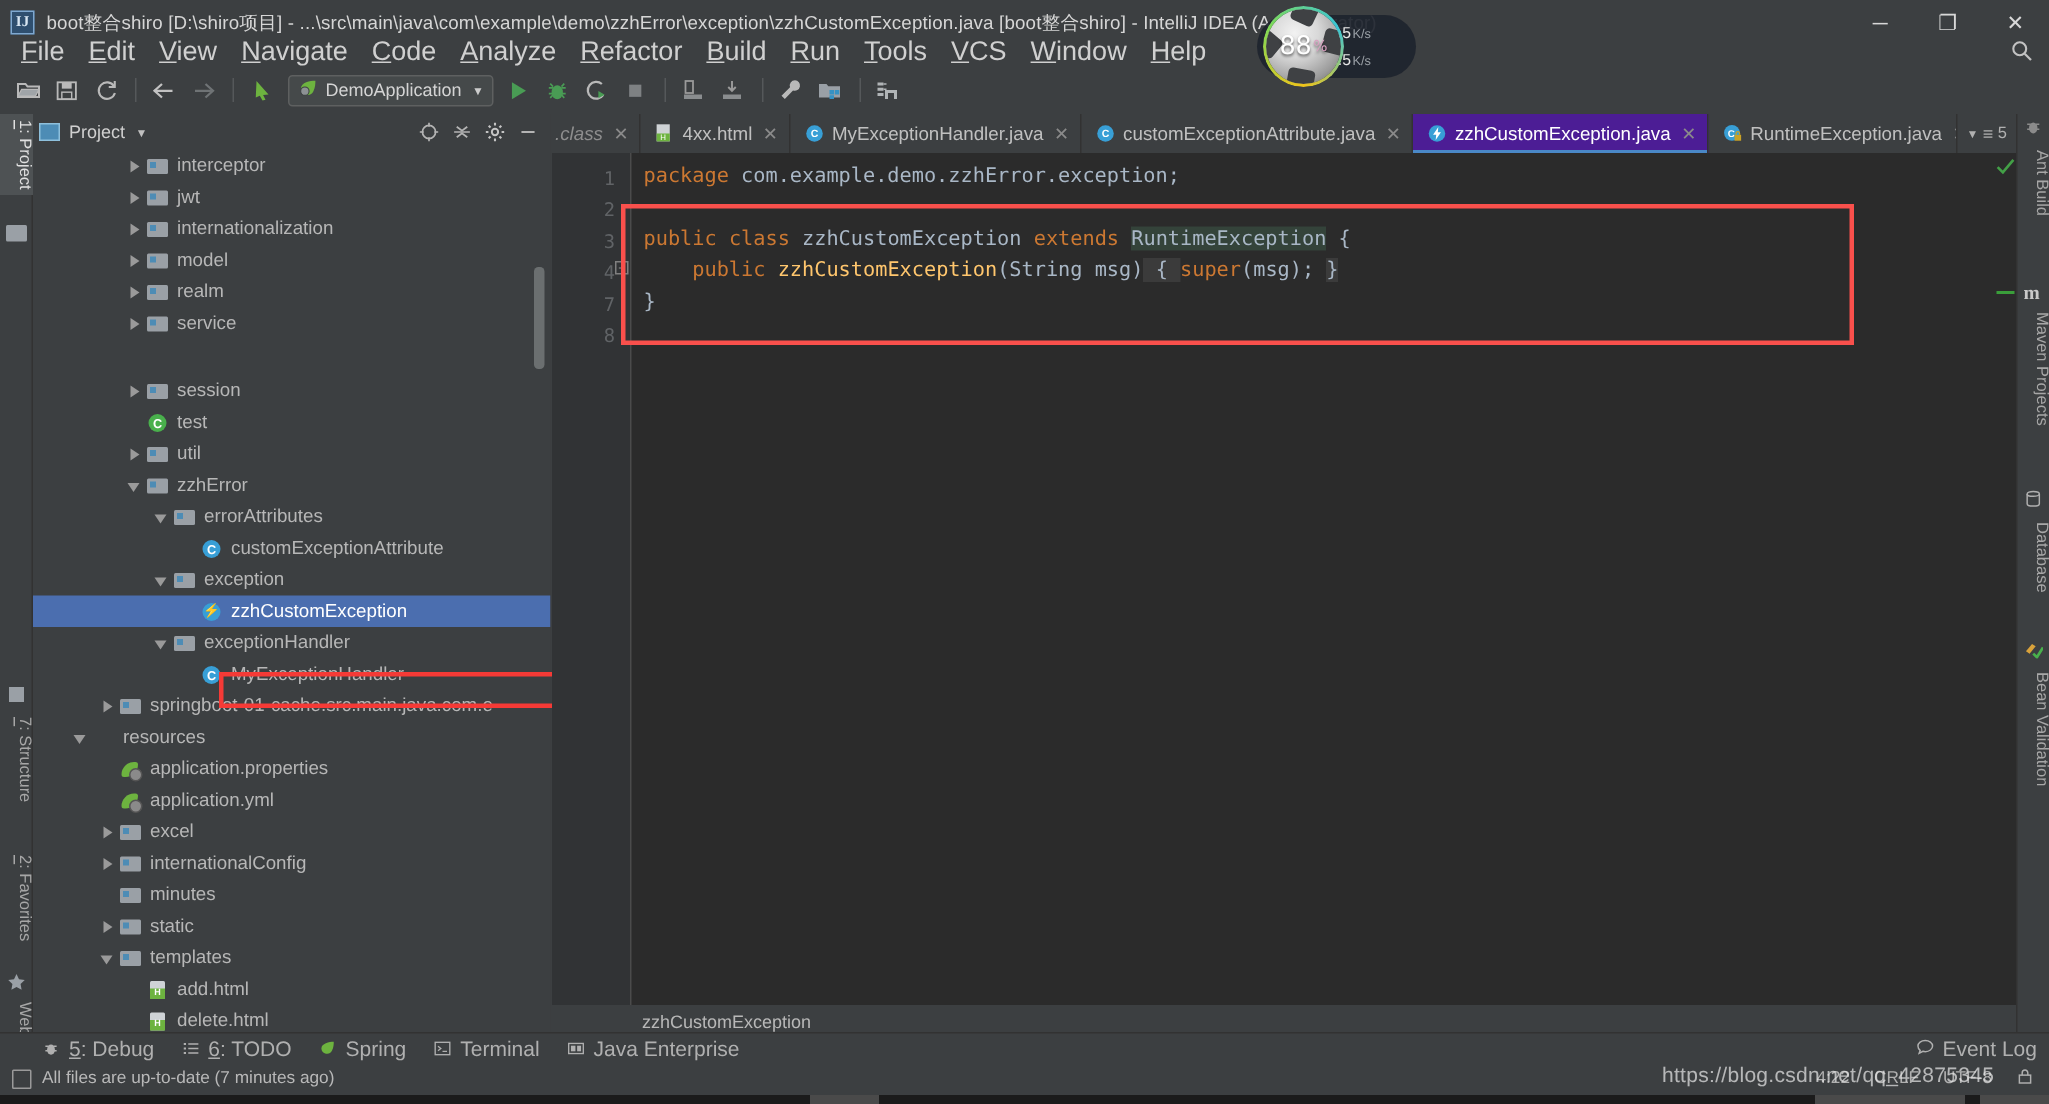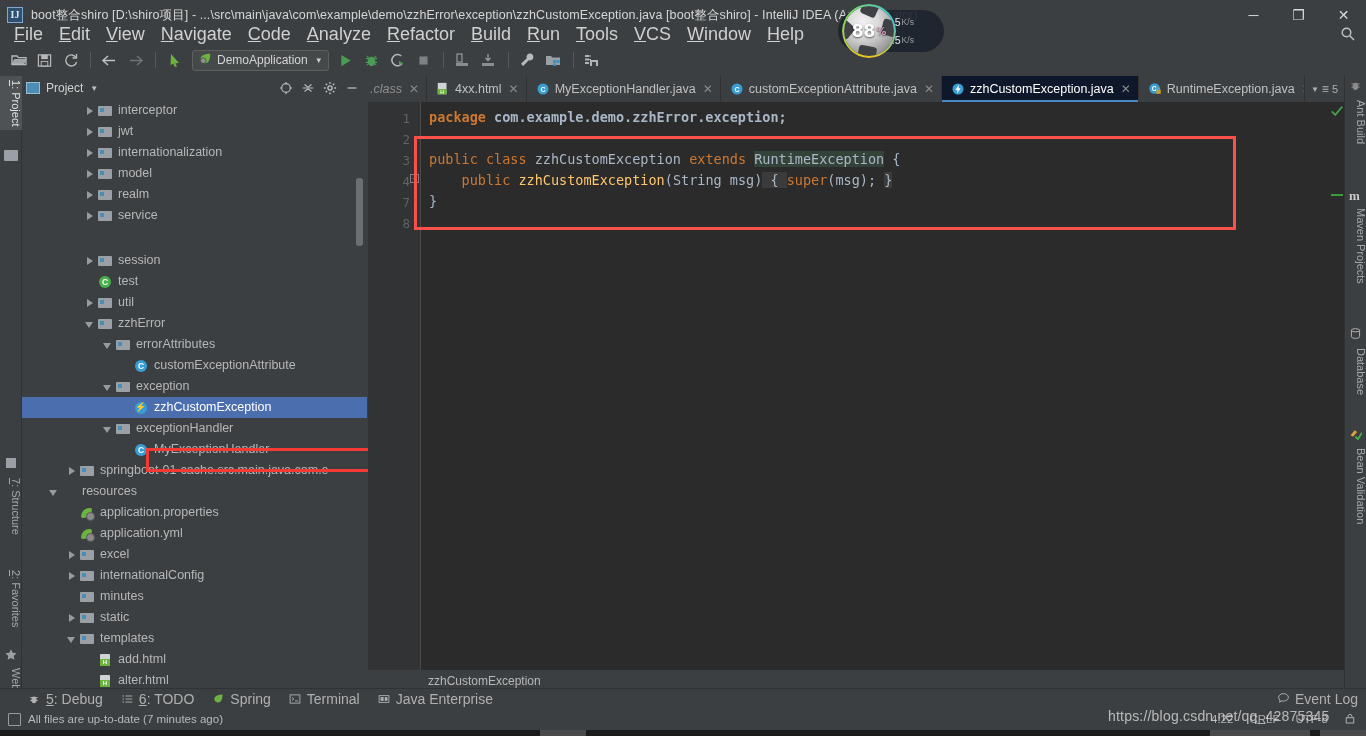--- a/index.html
+++ b/index.html
@@ -199,21 +199,21 @@
   }
   .tabs {
     position: absolute; left: 0; top: 0; width: 976px; height: 26px;
     background: #3c3f41; display: flex; align-items: stretch;
   }
   .tab {
     display: flex; align-items: center; padding: 0 7px 0 9px;
     font-size: 12.5px; color: #c0c0c0; border-right: 1px solid #323232;
     white-space: nowrap; position: relative;
   }
-  .tab.active { background: #0f172a; color: #ffffff; }
+  .tab.active { background: #4c1d95; color: #ffffff; }
   .tab.active::after {
     content:""; position:absolute; left:0; bottom:0; width:100%; height:2px; background:#4a88c7;
   }
   .tab .tab-ico { width: 14px; height: 14px; margin-right: 5px; position: relative; flex:0 0 auto;}
   .tab .tab-x { margin-left: 7px; font-size: 12px; color: #8a8a8a; }
   .tabs-right {
     position: absolute; right: 0; top: 0; height: 26px; display: flex; align-items: center;
     padding: 0 6px; font-size: 11px; color: #b0b0b0; gap: 3px;
     border-left: 1px solid #323232; background: #3c3f41;
   }
@@ -302,21 +302,21 @@
   .ball-ring {
     position: absolute; left: 4px; top: -6px; width: 54px; height: 54px; border-radius: 50%;
     border: 2px solid transparent;
     background: conic-gradient(from 180deg, #f0c419, #7ed957, #3bc6d6, #f0c419) border-box;
     -webkit-mask: linear-gradient(#000 0 0) padding-box, linear-gradient(#000 0 0);
     -webkit-mask-composite: xor; mask-composite: exclude;
   }
   .ball-pct {
     position: absolute; left: 6px; top: -4px; width: 50px; height: 50px;
     display: flex; align-items: center; justify-content: center;
-    font-size: 17px; font-weight: bold; color: #ffffff;
+    font-size: 17px; font-weight: normal; color: #ffffff;
     text-shadow: 0 1px 2px rgba(0,0,0,0.6);
     font-family: "DejaVu Sans", sans-serif;
   }
   .ball-pct .pct-sign { font-size: 10px; color: #d8a0c0; margin-left: 1px; }
 
   
   .watermark {
     position: absolute; left: 1108px; top: 708px; font-size: 14px;
     color: rgba(230,230,230,0.72); white-space: nowrap; letter-spacing: 0.2px;
   }
@@ -657,25 +657,20 @@
           <span class="tlabel">templates</span>
         </div>
         <div class="tnode" style="padding-left: 62px;">
           <span class="tw"></span>
           <span class="ico html"></span>
           <span class="tlabel">add.html</span>
         </div>
         <div class="tnode" style="padding-left: 62px;">
           <span class="tw"></span>
           <span class="ico html"></span>
-          <span class="tlabel">alter.html</span>
-        </div>
-        <div class="tnode" style="padding-left: 62px;">
-          <span class="tw"></span>
-          <span class="ico html"></span>
           <span class="tlabel">delete.html</span>
         </div>
         <div class="tree-scroll"></div>
     </div>
     <div class="red-box" style="left:124px; top:372px; width:241px; height:24px;"></div>
   </div>
 
   <div class="editor-wrap">
     <div class="tabs" id="editor-tabs">
         <div class="tab" style="padding-left: 2px;">
@@ -737,21 +732,21 @@
         <div class="lnum" style="top: 27px;">2</div>
         <div class="lnum" style="top: 48px;">3</div>
         <div class="lnum" style="top: 69px;">4</div>
         <div class="lnum" style="top: 90px;">7</div>
         <div class="lnum" style="top: 111px;">8</div>
         <div class="fold-mark" style="top: 72px;">+</div>
       </div>
 
     <div class="code" id="code-area">
       <div class="vline" style="top:0; height:590px;"></div>
-    <div class="cline" style="top: 5px; font-weight: bold;"><span class="kw">package</span><span class="plain"> com.example.demo.zzhError.exception;</span></div>
+    <div class="cline" style="top: 5px;"><span class="kw">package</span><span class="plain"> com.example.demo.zzhError.exception;</span></div>
         <div class="cline" style="top: 26px;"></div>
         <div class="cline" style="top: 47px;"><span class="kw">public</span><span class="plain"> </span><span class="kw">class</span><span class="plain"> zzhCustomException </span><span class="kw">extends</span><span class="plain"> </span><span class="plain hl-green">RuntimeException</span><span class="plain"> {</span></div>
         <div class="cline" style="top: 68px;"><span class="plain">    </span><span class="kw">public</span><span class="plain"> </span><span class="cname">zzhCustomException</span><span class="plain">(String msg)</span><span class="plain hl-gray"> { </span><span class="kw">super</span><span class="plain">(msg); </span><span class="plain hl-gray">}</span></div>
         <div class="cline" style="top: 89px;"><span class="plain">}</span></div>
         <div class="cline" style="top: 110px;"></div>
       </div>
 
     <div class="code-redbox" style="left:46px; top:60px; width:822px; height:94px;"></div>
 
     <div class="editor-marks">

